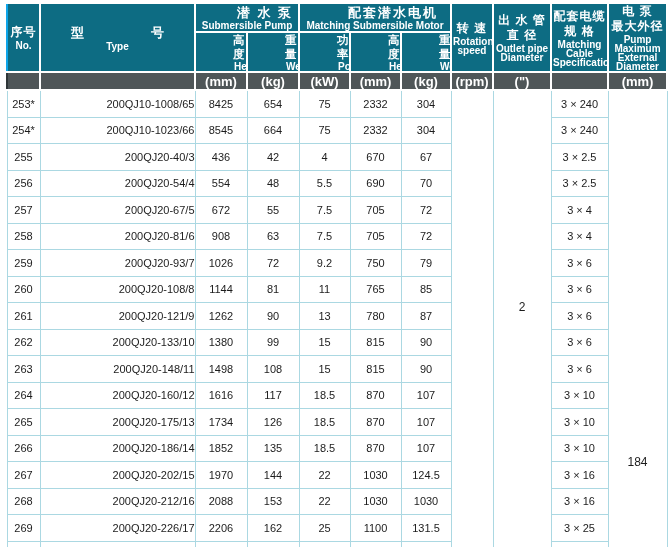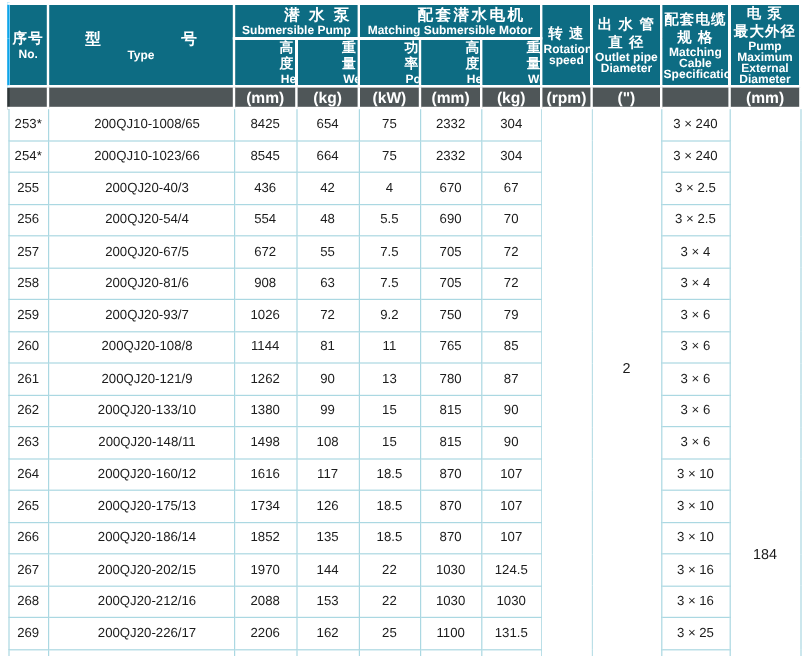--- a/index.html
+++ b/index.html
@@ -19,21 +19,21 @@
   .en{font-size:10px;line-height:9px;font-weight:bold;letter-spacing:0;padding:1px 1px 0 1px;}
   .spread{display:flex;justify-content:space-between;padding:0 30px;font-size:13px;
           font-weight:bold;line-height:16px;}
   
   tr.units td{background:var(--units_bg);color:#fff;border:2px solid var(--header_border);
               height:16px;font-size:13px;font-weight:bold;text-align:center;padding:0;}
   tr.units td:first-child{border-left:2px solid #2e3638;}
   
   tbody td{border:1px solid var(--body_border);background:#fff;height:25.5px;
            font-size:11px;color:var(--text);text-align:center;padding:0;vertical-align:middle;}
-  tbody td.type{text-align:center;padding-left:10px;}
+  tbody td.type{text-align:right;padding-left:10px;}
   td.m{position:relative;border-bottom:none;}
   .mv{position:absolute;left:0;right:0;text-align:center;font-size:12px;line-height:14px;
       color:var(--text);}
   .mv.speed{top:462px;}
   .mv.outlet{top:209px;}
   .mv.maxdia{top:364px;}
 </style>
 </head>
 <body>
 

